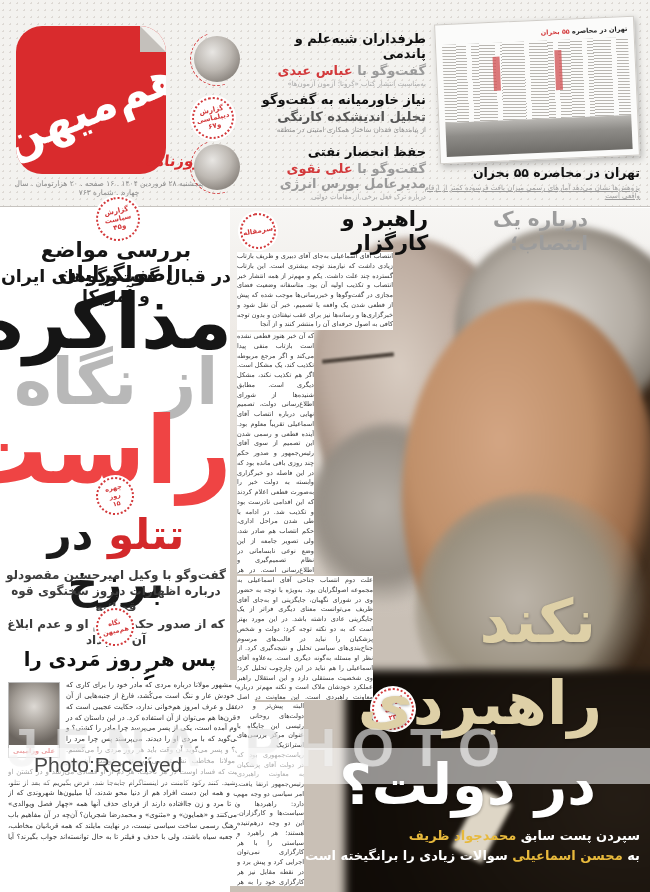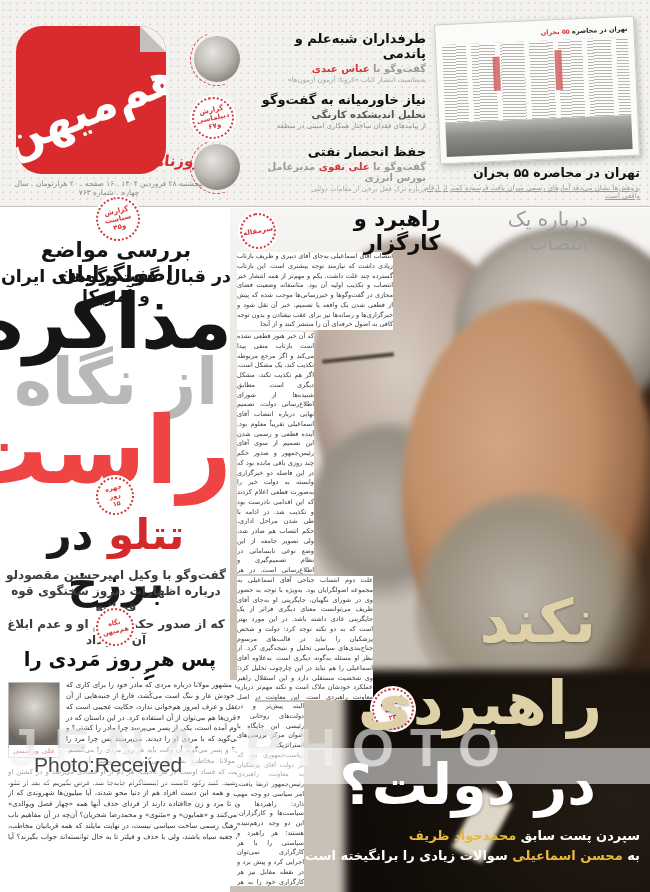--- a/index.html
+++ b/index.html
@@ -43,21 +43,21 @@
     position:absolute; width:46px; height:46px; border-radius:50%;
     background:radial-gradient(circle at 40% 35%, #e8e6e3 0%, #bdb8b2 45%, #8e8882 75%, #6f6a64 100%);
   }
   .t-photo::after{
     content:""; position:absolute; inset:-4px; border-radius:50%;
     border:1.5px dashed #d3393b; border-top-color:transparent; border-right-color:transparent;
     transform:rotate(25deg);
   }
   .t-text{ position:absolute; right:0; text-align:right; direction:rtl; }
   .t-title{ font-size:13px; font-weight:bold; color:#101010; letter-spacing:-0.3px; }
-  .t-kick{ font-size:10px; color:#9a9a9a; font-weight:bold; margin-top:2px;}
+  .t-kick{ font-size:13px; color:#9a9a9a; font-weight:bold; margin-top:2px;}
   .t-kick .red{ color:#d3393b; }
   .t-sub{ font-size:7px; color:#a7a7a7; margin-top:2px; }
   
   .badge{
     position:absolute; background:#fff; border-radius:50%;
     border:2px dotted #d3393b; color:#d3393b; font-weight:bold;
     display:flex; align-items:center; justify-content:center; text-align:center;
     white-space:pre-line; transform:rotate(-12deg); z-index:8;
     box-shadow:0 0 0 2px #ffffff;
   }
@@ -101,21 +101,21 @@
   .la-body{ position:absolute; left:8px; top:680px; width:247px; height:206px; overflow:hidden;
     direction:rtl; text-align:justify; font-size:7px; line-height:1.55; color:#2e2e2e;
     background:#fff; z-index:4;}
   .auth{ float:left; width:52px; margin:2px 6px 2px 0; border:1px solid #bbb; background:#fff; z-index:5;}
   .auth-img{ width:100%; height:62px;
     background:radial-gradient(circle at 50% 38%, #ddd9d4 0%, #a39d96 45%, #6b655f 80%);}
   .auth-name{ display:block; text-align:center; color:#d3393b; font-size:6.5px; font-weight:bold; padding:1px 0;}
   
   .ed-head{ position:absolute; left:240px; right:62px; top:214px; height:34px;
     direction:rtl; display:flex; align-items:center; gap:8px; z-index:6;}
-  .ed-kick{ font-size:20px; font-weight:normal; color:#9c9c9c; letter-spacing:-0.5px;}
+  .ed-kick{ font-size:20px; font-weight:bold; color:#9c9c9c; letter-spacing:-0.5px;}
   .ed-title{ font-size:21px; font-weight:bold; color:#101010; letter-spacing:-0.5px;}
   .ed-badge{ width:36px; height:36px; font-size:7px; position:relative; flex:0 0 auto; transform:rotate(-10deg);}
   .edtxt{ position:absolute; overflow:hidden; direction:rtl; text-align:justify;
     font-size:6.5px; line-height:1.5; color:#3a3a3a; background:#fff; z-index:4; }
   
   .photo{ position:absolute; left:230px; top:208px; width:420px; height:684px; overflow:hidden;
     background:linear-gradient(180deg,#f7f6f4 0%, #ece8e3 22%, #d9d2ca 46%, #c9c0b6 60%); z-index:1;}
   .photo div{ position:absolute; }
   .ph-darkside{ left:260px; top:60px; width:430px; height:660px;
     background:radial-gradient(ellipse at 45% 40%, #4a3523 0%, #2a1c10 45%, #140c06 80%);

